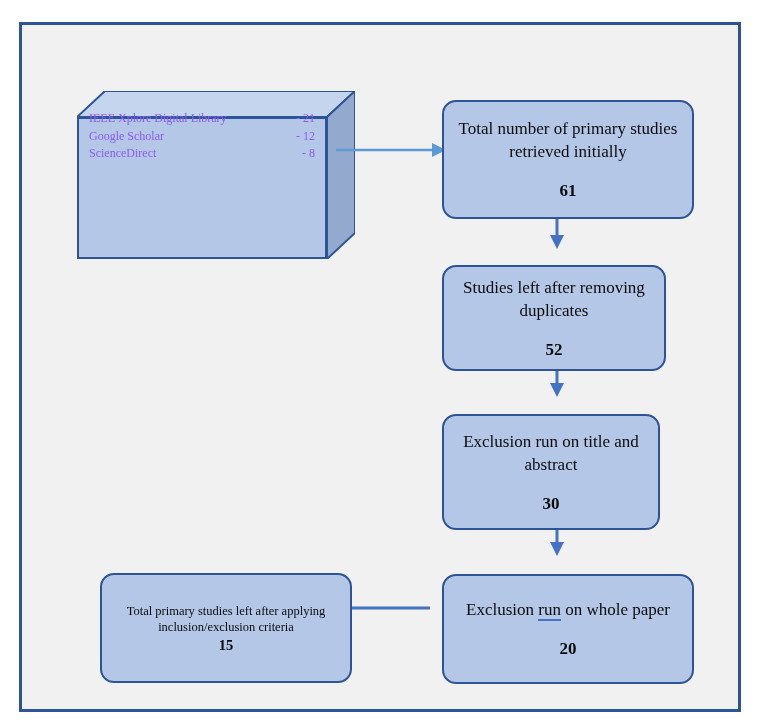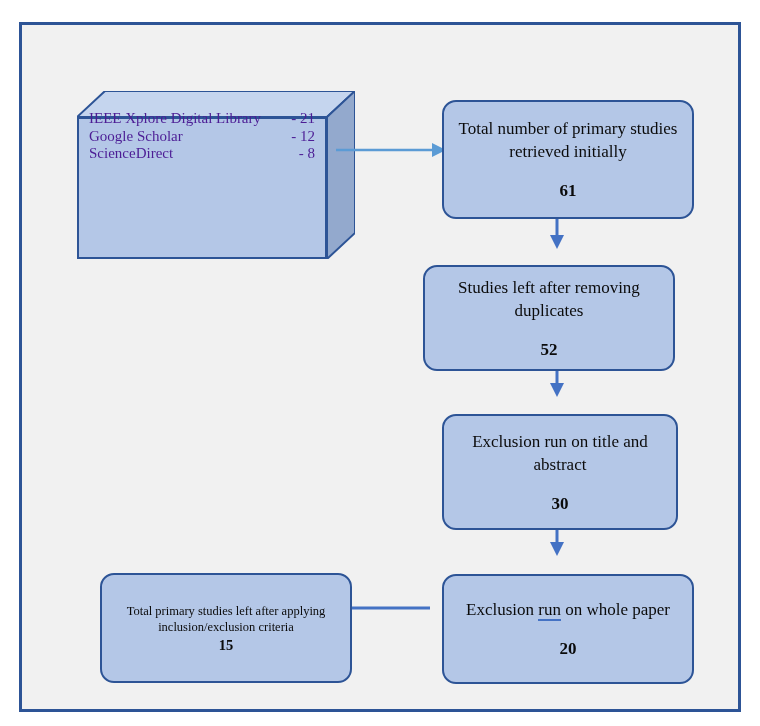--- a/index.html
+++ b/index.html
@@ -63,23 +63,23 @@
     position: absolute;
     left: 12px;
     top: 19px;
     width: 226px;
     z-index: 3;
   }
   .source-row {
     display: flex;
     justify-content: space-between;
     align-items: baseline;
-    font-size: 15px;
+    font-size: 12px;
     line-height: 17.5px;
-    color: #4c1d95;
+    color: #8b5cf6;
     white-space: nowrap;
   }
   .source-row .src-name {
     position: relative;
   }
   .source-row .src-count {
     padding-left: 6px;
   }
   
   .misspelled {
@@ -136,22 +136,22 @@
     line-height: 17px;
     margin-top: 2px;
   }
 
   
   .grammar {
     border-bottom: 2px solid #4472c4;
   }
 
   #node-retrieved { left: 420px; top: 75px;  width: 252px; height: 119px; }
-  #node-dedup     { left: 401px; top: 240px; width: 252px; height: 106px; }
-  #node-title     { left: 420px; top: 389px; width: 236px; height: 116px; }
+  #node-dedup     { left: 420px; top: 240px; width: 224px; height: 106px; }
+  #node-title     { left: 420px; top: 389px; width: 218px; height: 116px; }
   #node-whole     { left: 420px; top: 549px; width: 252px; height: 110px; }
   #node-final     { left: 78px;  top: 548px; width: 252px; height: 110px; }
 
   
   .connector { position: absolute; }
   .connector svg { display: block; overflow: visible; }
 </style>
 </head>
 <body>
 

